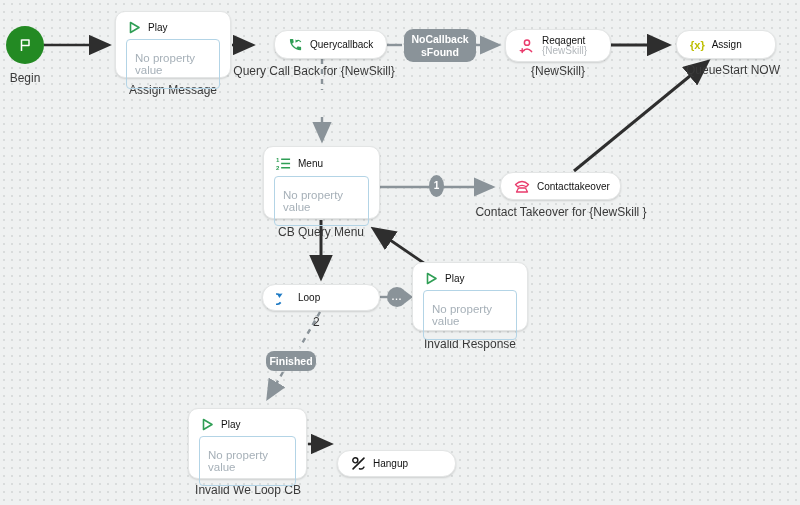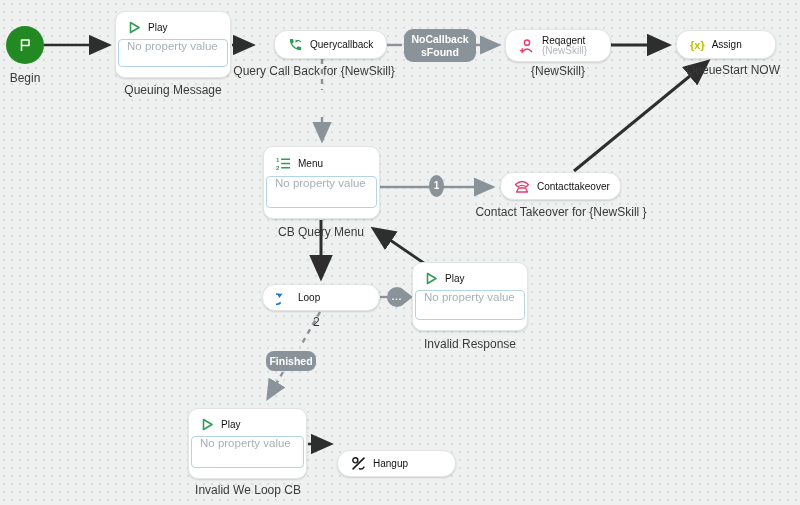--- a/index.html
+++ b/index.html
@@ -19,22 +19,22 @@
   .node{
     position:absolute;z-index:3;background:#fff;border:1px solid #e3e5e5;
     box-shadow:0 1px 2px rgba(0,0,0,.14);box-sizing:border-box;
   }
   .node.simple{border-radius:13px;display:flex;align-items:center;gap:7px;padding:0 13px;}
   .node.prop{border-radius:10px;display:flex;flex-direction:column;}
   .title{font-size:10px;font-weight:400;color:#111;white-space:nowrap;}
   .subtitle{font-size:10px;color:#b3b8bc;line-height:1.05;}
   .titlerow{display:flex;align-items:center;gap:7px;padding:9px 12px 5px;}
   .propbox{
-    flex:1;margin:0 2px 10px;border:1px solid #b3d4e6;border-radius:4px;
-    padding:0 8px;font-size:11.5px;color:#a6b0b8;box-sizing:border-box;
+    flex:1;margin:0 10px 10px;border:1px solid #b3d4e6;border-radius:4px;
+    padding:12px 8px;font-size:11.5px;color:#a6b0b8;box-sizing:border-box;
   }
   .caption{
     position:absolute;z-index:2;transform:translateX(-50%);
     font-size:12px;color:#3a3a3a;text-align:center;white-space:nowrap;
   }
   .caption.wrap{white-space:normal;}
   .begin{
     position:absolute;z-index:3;border-radius:50%;
     display:flex;align-items:center;justify-content:center;
   }
@@ -87,21 +87,21 @@
     <div class="titlerow">
       <span class="icon">
         <svg width="13" height="13" viewBox="0 0 13 13">
             <path d="M2.5 1.5 L11 6.5 L2.5 11.5 Z" stroke="#2f9e55" stroke-width="1.6" fill="none" stroke-linejoin="round"></path>
           </svg>
       </span>
       <span class="title">Play</span>
     </div>
     <div class="propbox">No property value</div>
   </div>
-  <div class="caption" style="left:173px;top:83px;">Queuing Message</div>
+  <div class="caption" style="left:173px;top:83px;">Assign Message</div>
 
   <div class="node simple" style="left:274px;top:30px;width:113px;height:29px;">
     <span class="icon">
       <svg width="15" height="15" viewBox="0 0 24 24">
           <path d="M6.6 10.8c1.4 2.8 3.8 5.1 6.6 6.6l2.2-2.2c.3-.3.7-.4 1-.2 1.1.4 2.3.6 3.6.6.6 0 1 .4 1 1V20c0 .6-.4 1-1 1C10.6 21 3 13.4 3 4c0-.6.4-1 1-1h3.5c.6 0 1 .4 1 1 0 1.2.2 2.4.6 3.6.1.3 0 .7-.2 1l-2.3 2.2z" fill="#2f9e55"></path>
           <path d="M13.5 6.5 a4.5 4.5 0 0 1 7 1.5" stroke="#2f9e55" stroke-width="1.8" fill="none"></path>
           <polygon points="12,4 16,6.8 12,9" fill="#2f9e55"></polygon>
         </svg>
     </span>
     <span class="title">Querycallback</span>

